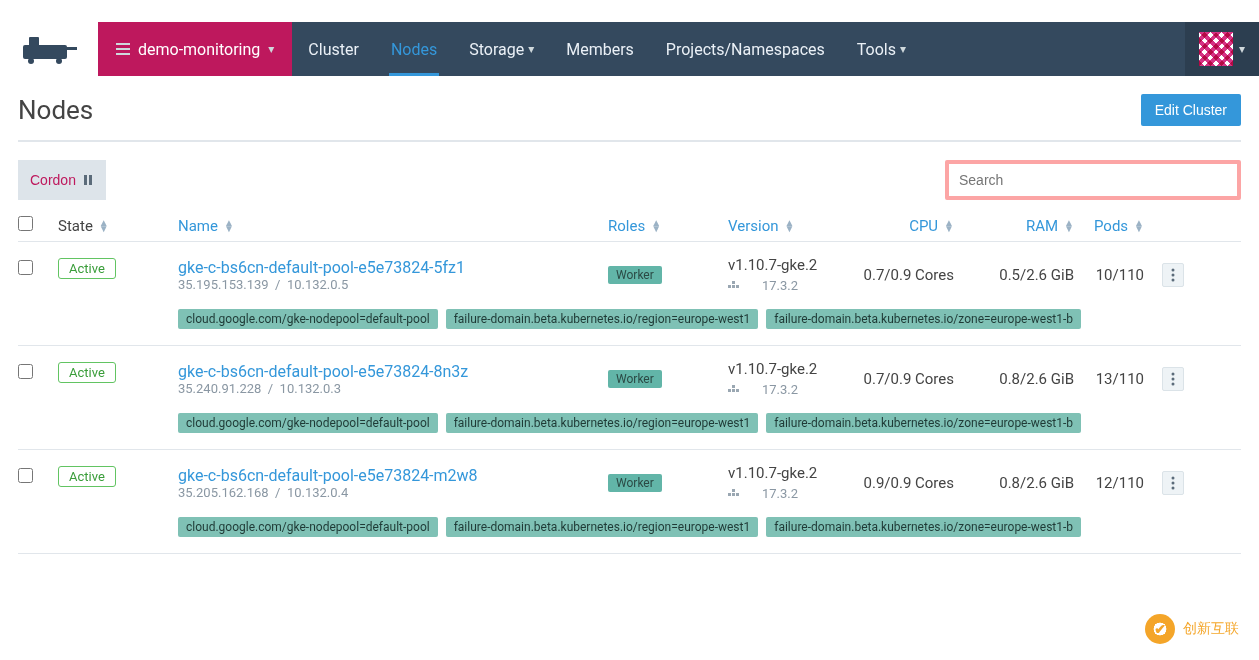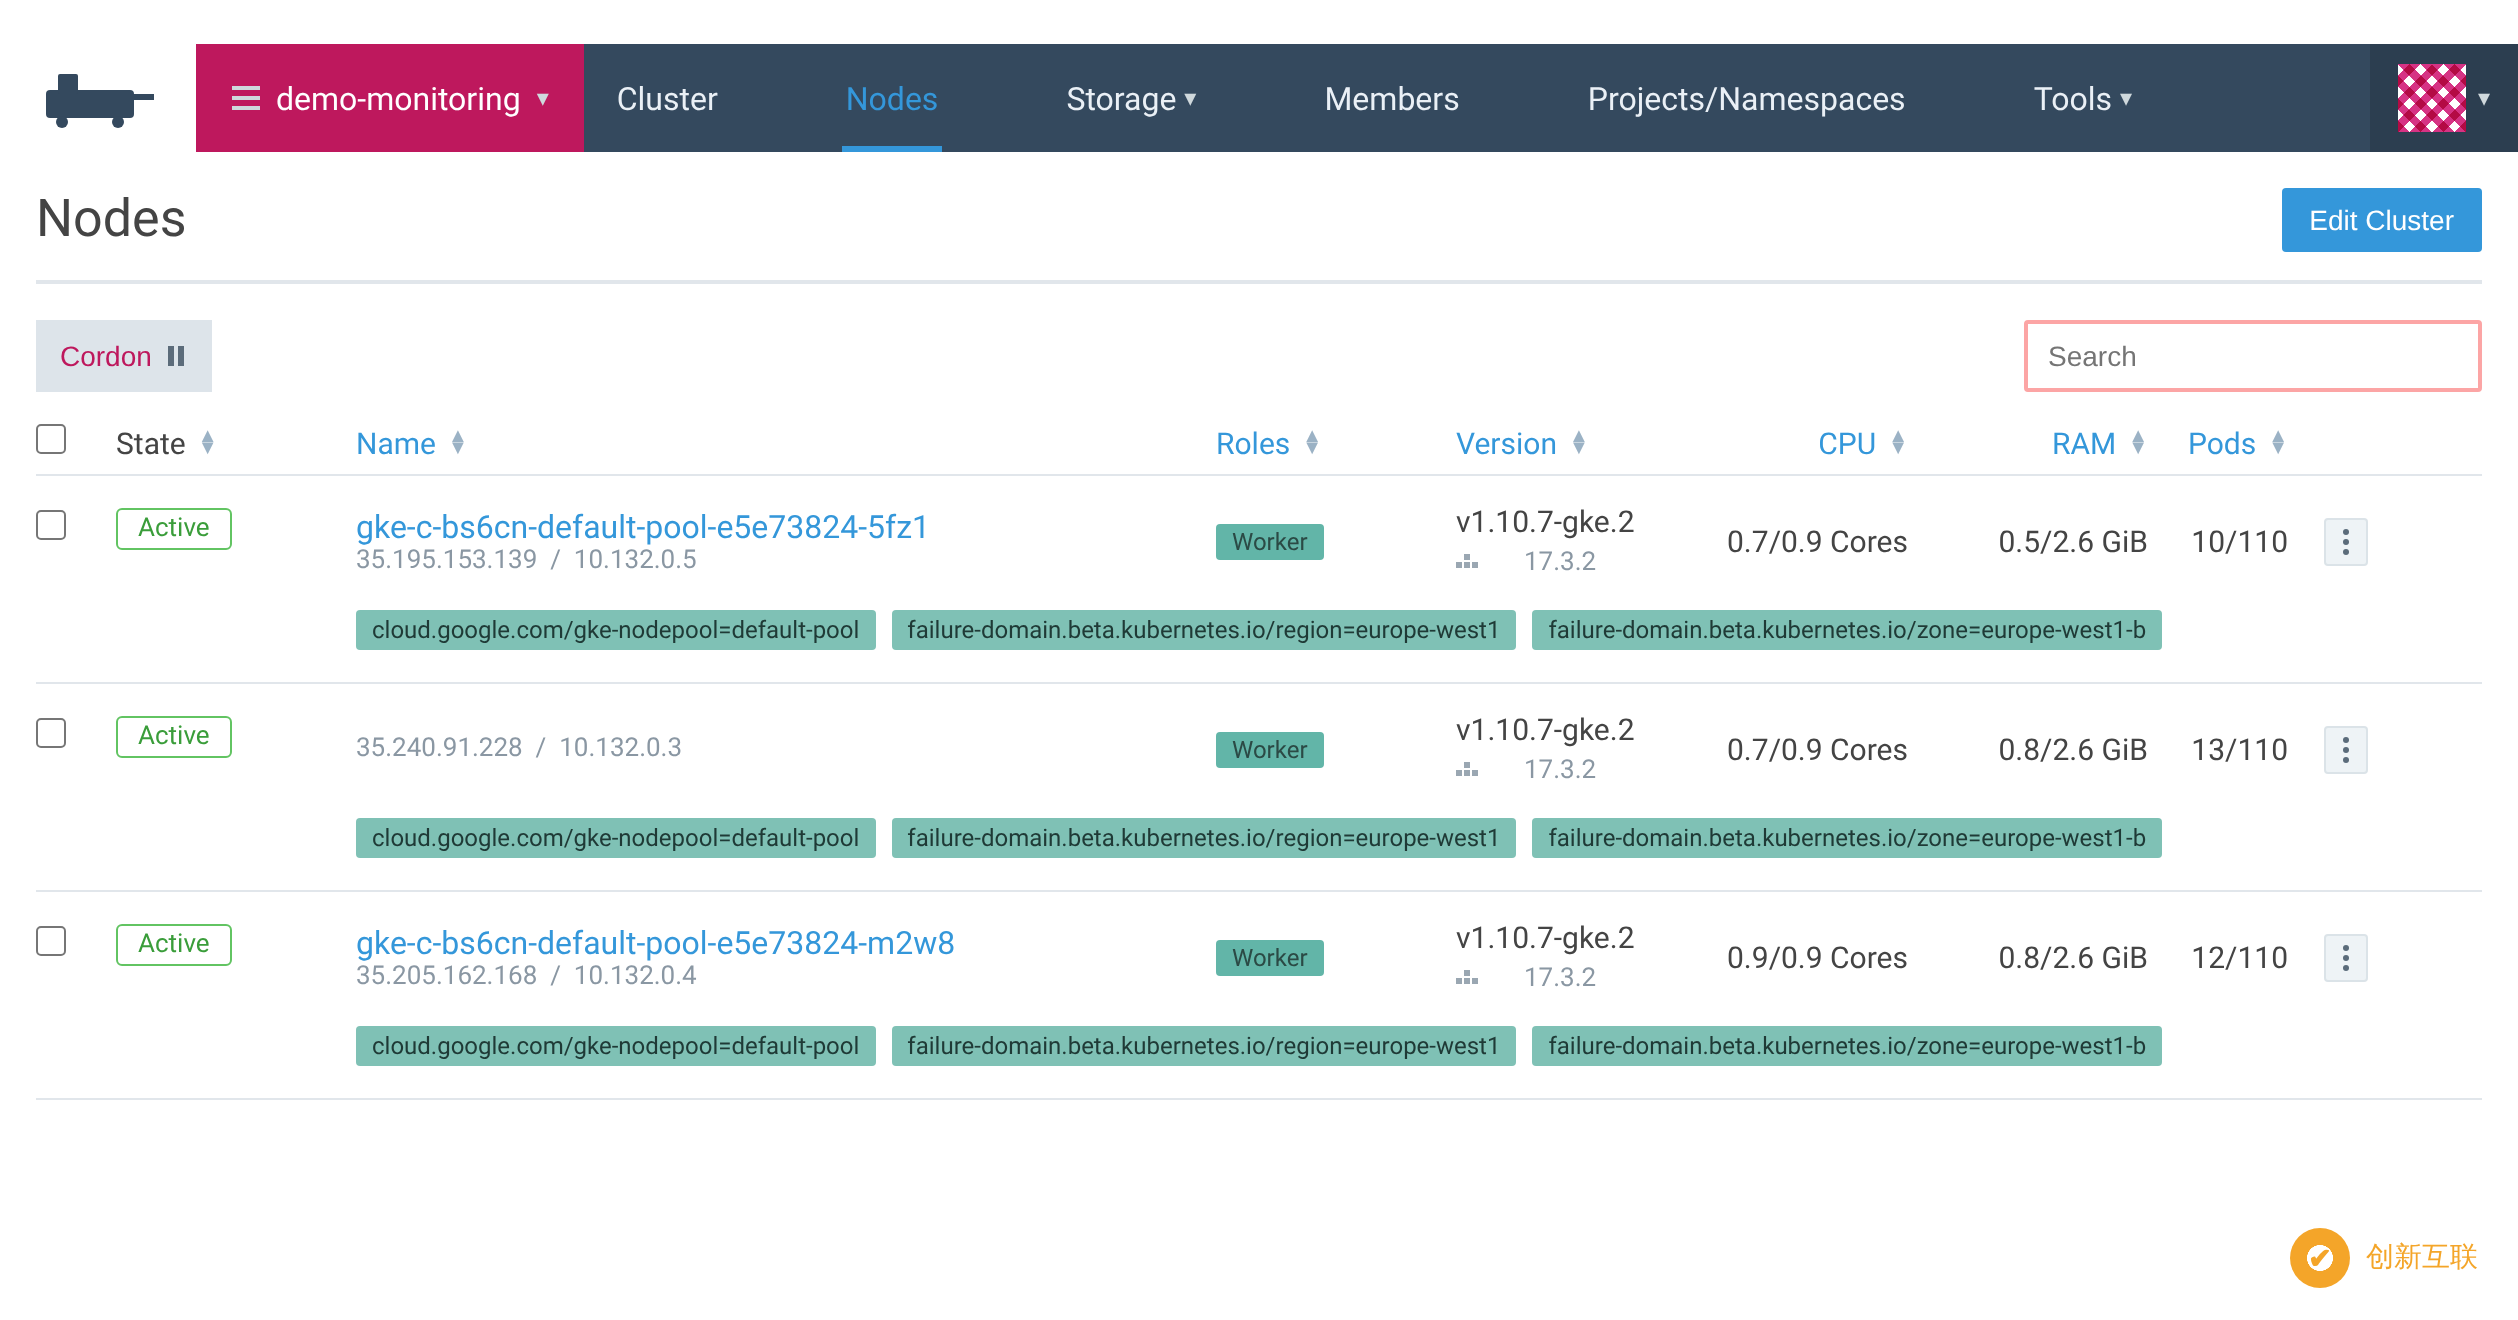--- a/index.html
+++ b/index.html
@@ -39,21 +39,21 @@
   .cluster-select {
     display: flex; align-items: center; gap: 8px;
     padding: 0 18px;
     background: #be185d;
     font-size: 16px;
     cursor: pointer;
   }
   .cluster-select .bars-icon {
     display:inline-block; width:14px; height:14px;
   }
-  .nav-tabs { display: flex; align-items: stretch; gap: 32px; }
+  .nav-tabs { display: flex; align-items: stretch; }
   .nav-item {
     display: flex; align-items: center; gap: 4px;
     padding: 0 16px;
     font-size: 16px;
     color: #eaf0f6;
     cursor: pointer;
   }
   .nav-item.active { color: #3497da; position: relative; }
   .nav-item.active::after {
     content: ""; position: absolute; left: 14px; right: 14px; bottom: 0;
@@ -87,21 +87,21 @@
     padding: 8px 14px; font-size: 14px; border-radius: 2px; cursor: pointer;
   }
   .toolbar { display: flex; justify-content: space-between; margin-bottom: 10px;}
   .cordon-btn {
     background:#dde4ea; color:#be185d; border:none;
     padding:8px 12px; font-size:14px; cursor:pointer;
     display:flex; align-items:center; gap:6px;
   }
   .cordon-btn .pause-icon { display:inline-block; }
   .search-input {
-    width: 229px; padding: 8px 10px; border:2px solid #fca5a5;
+    width: 296px; padding: 8px 10px; border:4px solid #fca5a5;
     font-size:14px; border-radius:2px;
   }
 
   .table-head {
     display:grid;
     grid-template-columns: 40px 120px 430px 120px 120px 106px 120px 70px 40px;
     align-items:center;
     padding: 6px 0;
     border-bottom:1px solid #e1e6eb;
     font-size:15px; color:#3497da;
@@ -331,20 +331,21 @@
     <div class="labels">
       <span class="label-pill">cloud.google.com/gke-nodepool=default-pool</span>
           <span class="label-pill">failure-domain.beta.kubernetes.io/region=europe-west1</span>
           <span class="label-pill">failure-domain.beta.kubernetes.io/zone=europe-west1-b</span>
     </div>
   </div>
       <div class="row">
     <div class="cell-state"><input type="checkbox" style=""></div>
     <div class="cell-state"><span class="state-badge">Active</span></div>
     <div class="main">
+      <a href="#" class="node-name">gke-c-bs6cn-default-pool-e5e73824-8n3z</a>
       <div class="node-ips">35.240.91.228&nbsp;&nbsp;/&nbsp;&nbsp;10.132.0.3</div>
     </div>
     <div class="main"><span class="role-badge">Worker</span></div>
     <div class="main">
       <div class="version-main">v1.10.7-gke.2</div>
       <div class="docker-line">
         <svg class="docker-icon" viewBox="0 0 14 10">
           <rect x="0" y="4" width="3" height="3" fill="#9aa7b2"></rect>
               <rect x="4" y="4" width="3" height="3" fill="#9aa7b2"></rect>
           <rect x="8" y="4" width="3" height="3" fill="#9aa7b2"></rect>

